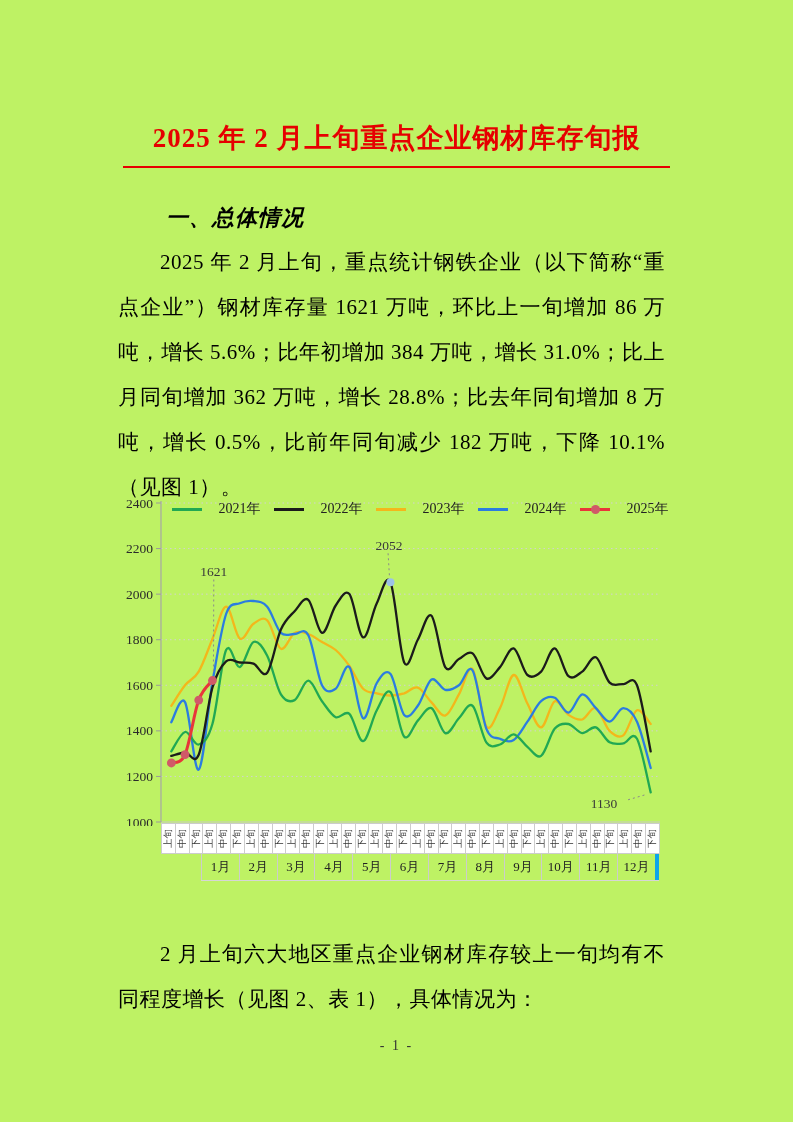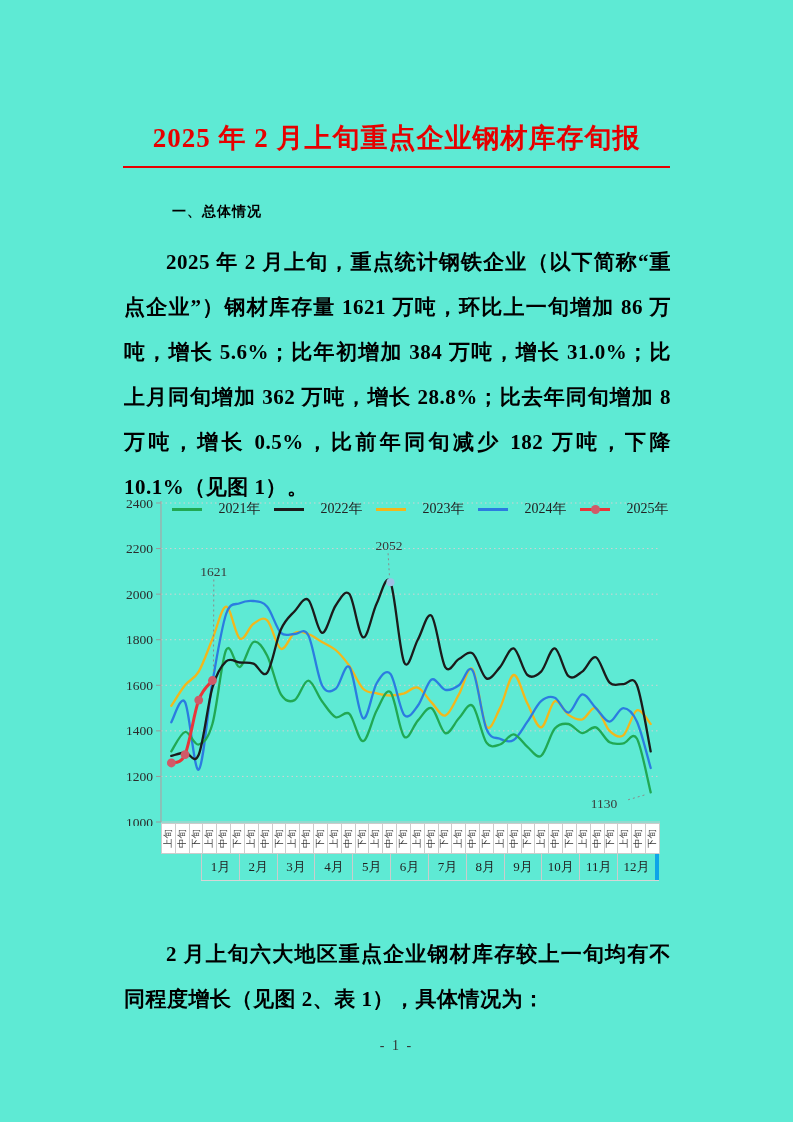--- a/index.html
+++ b/index.html
@@ -1,31 +1,31 @@
 <!DOCTYPE html>
 <html><head>
 <meta charset="utf-8">
 <style>
   html,body{margin:0;padding:0;background:#888;}
   .page{
-    position:relative;width:793px;height:1122px;margin:0 auto;background:#5eead4;
+    position:relative;width:793px;height:1122px;margin:0 auto;background:#bef264;
     font-family:"Liberation Serif","DejaVu Serif",serif;color:#000;overflow:hidden;
   }
   .doc-title{
     position:absolute;left:0;top:120px;width:100%;text-align:center;
     font-size:27px;font-weight:bold;color:#e60000;letter-spacing:1px;
   }
   .title-rule{position:absolute;left:123px;top:166px;width:547px;height:2px;background:#e60000;}
   .sec-heading{
-    position:absolute;left:172px;font-size:14px;font-weight:bold;color:#000;
-    font-family:"Liberation Sans","DejaVu Sans",sans-serif;letter-spacing:1px;
+    position:absolute;left:166px;font-size:22px;font-weight:bold;color:#000;
+    font-family:"Liberation Sans","DejaVu Sans",sans-serif;letter-spacing:1px;font-style:italic;
   }
   .body-par{
-    position:absolute;left:124px;width:547px;font-size:21px;line-height:45px;
-    text-align:justify;text-indent:2em;letter-spacing:0.5px;font-weight:bold;
+    position:absolute;left:118px;width:547px;font-size:21px;line-height:45px;
+    text-align:justify;text-indent:2em;letter-spacing:0.5px;
   }
   .fig-title-row{
     position:absolute;left:120px;top:458px;width:570px;display:flex;
     justify-content:center;align-items:baseline;
     font-family:"Liberation Sans","DejaVu Sans",sans-serif;
   }
   .fig-title{font-size:15.5px;font-weight:bold;color:#111;}
   .fig-unit{font-size:12.5px;font-weight:600;color:#222;margin-left:14px;}
   .chart-wrap{position:absolute;left:120px;top:484px;width:572px;height:400px;}
   .legend{

